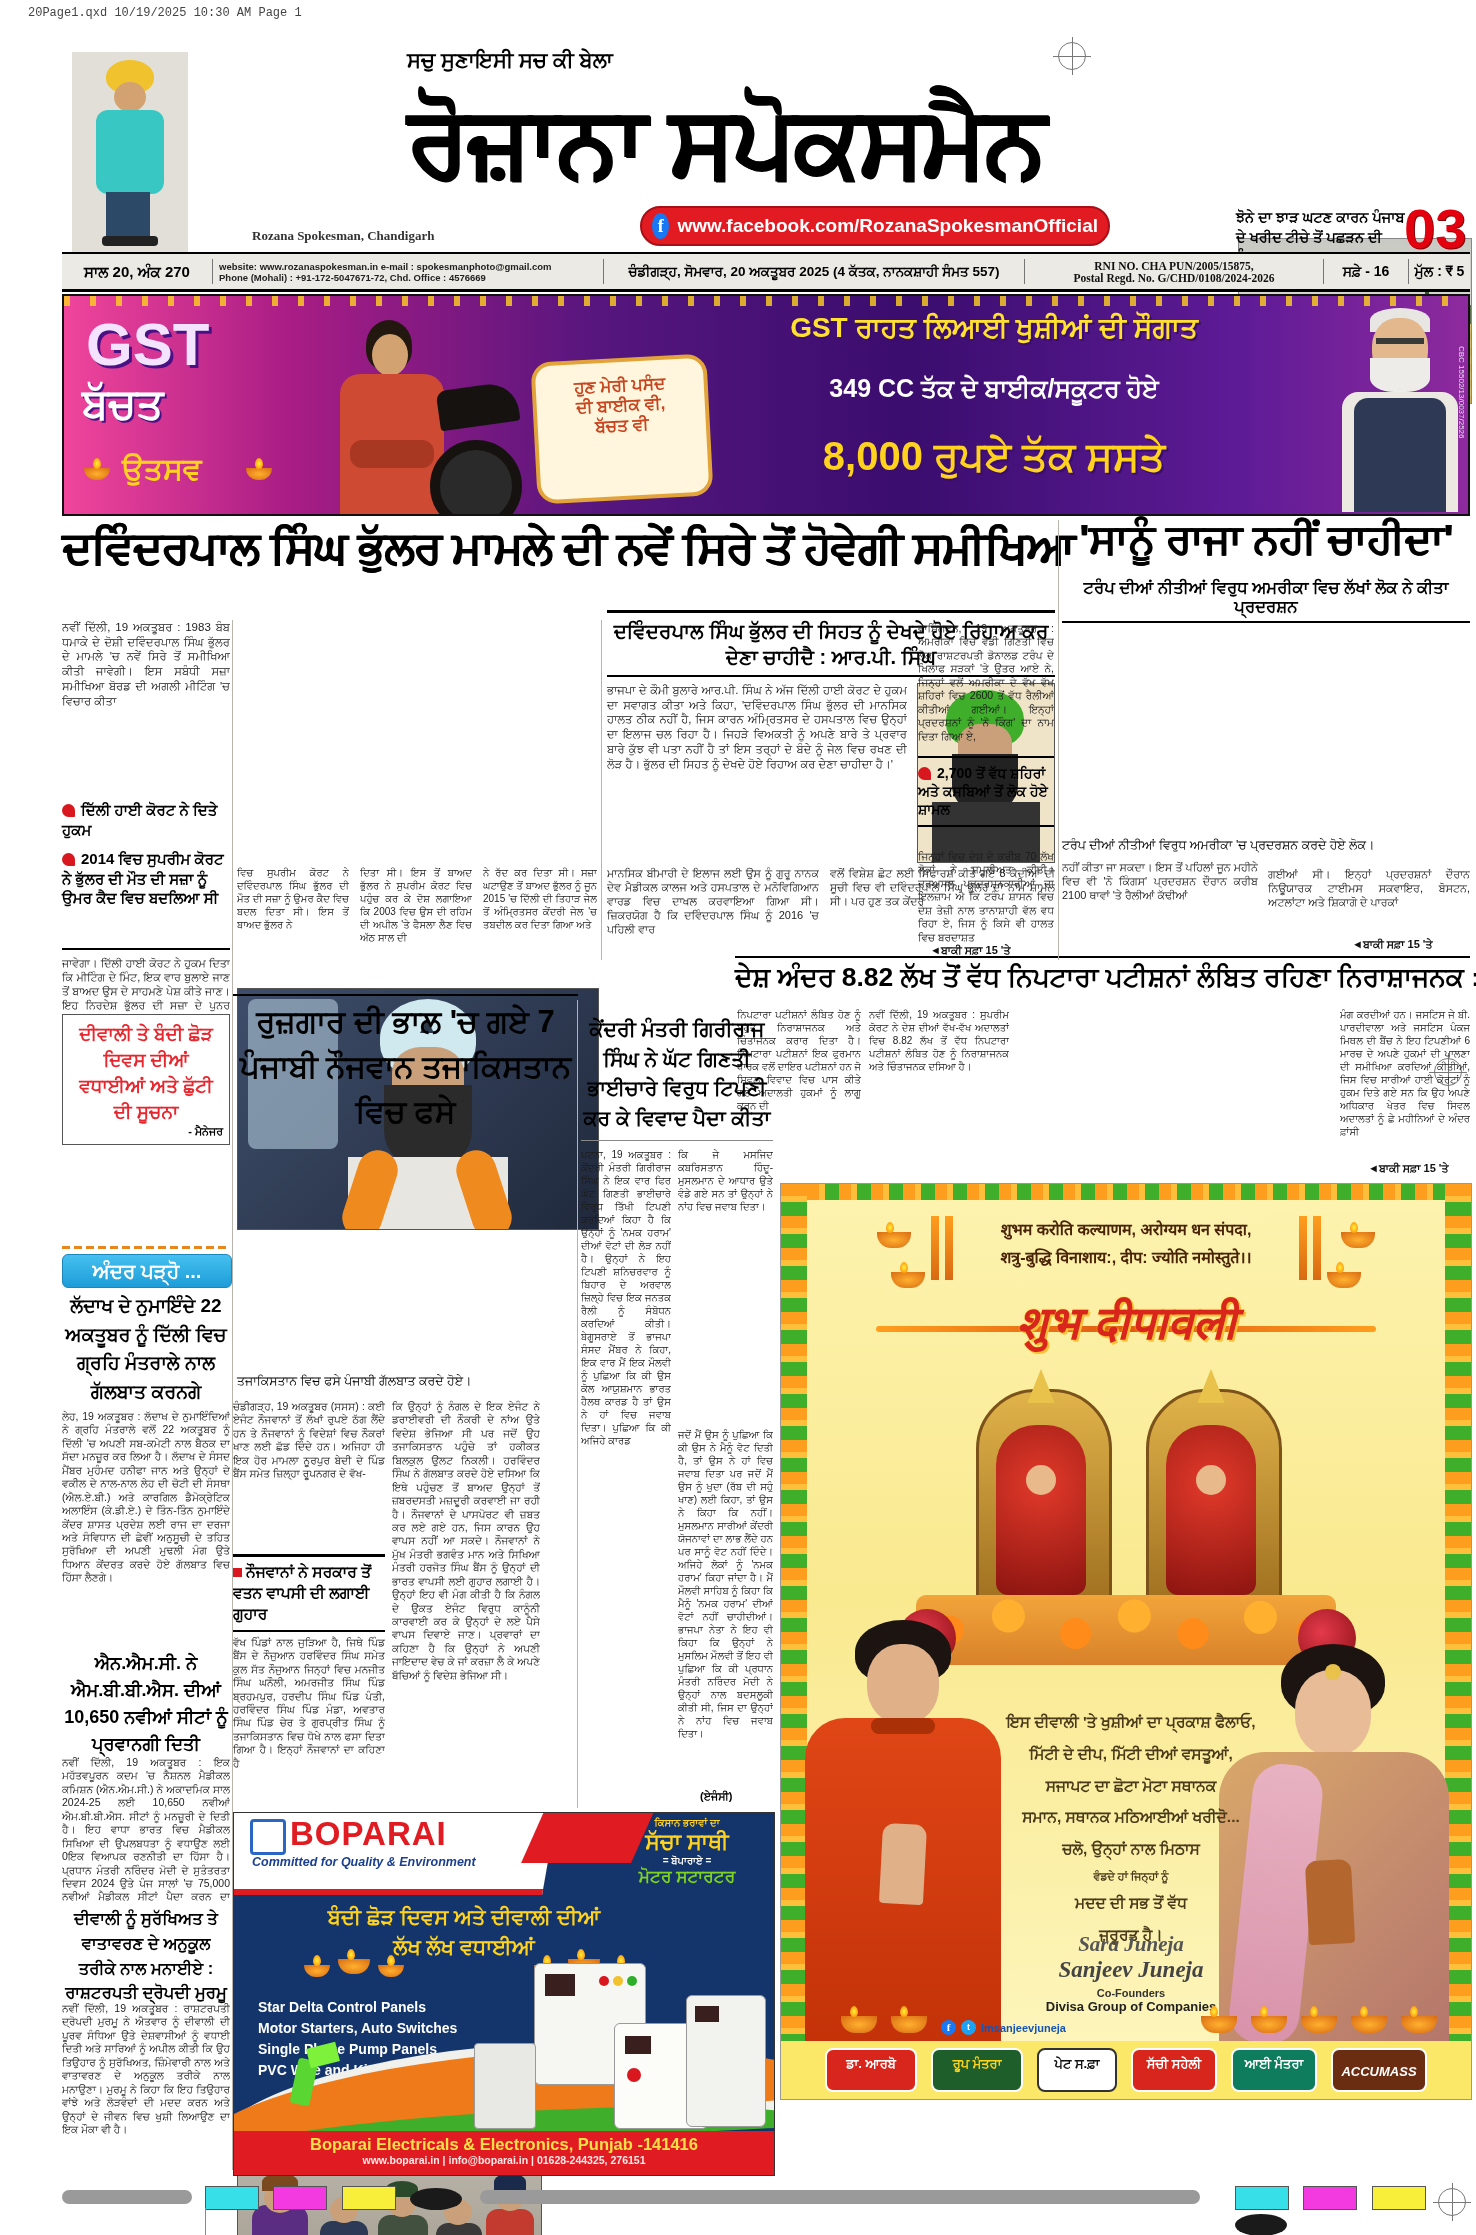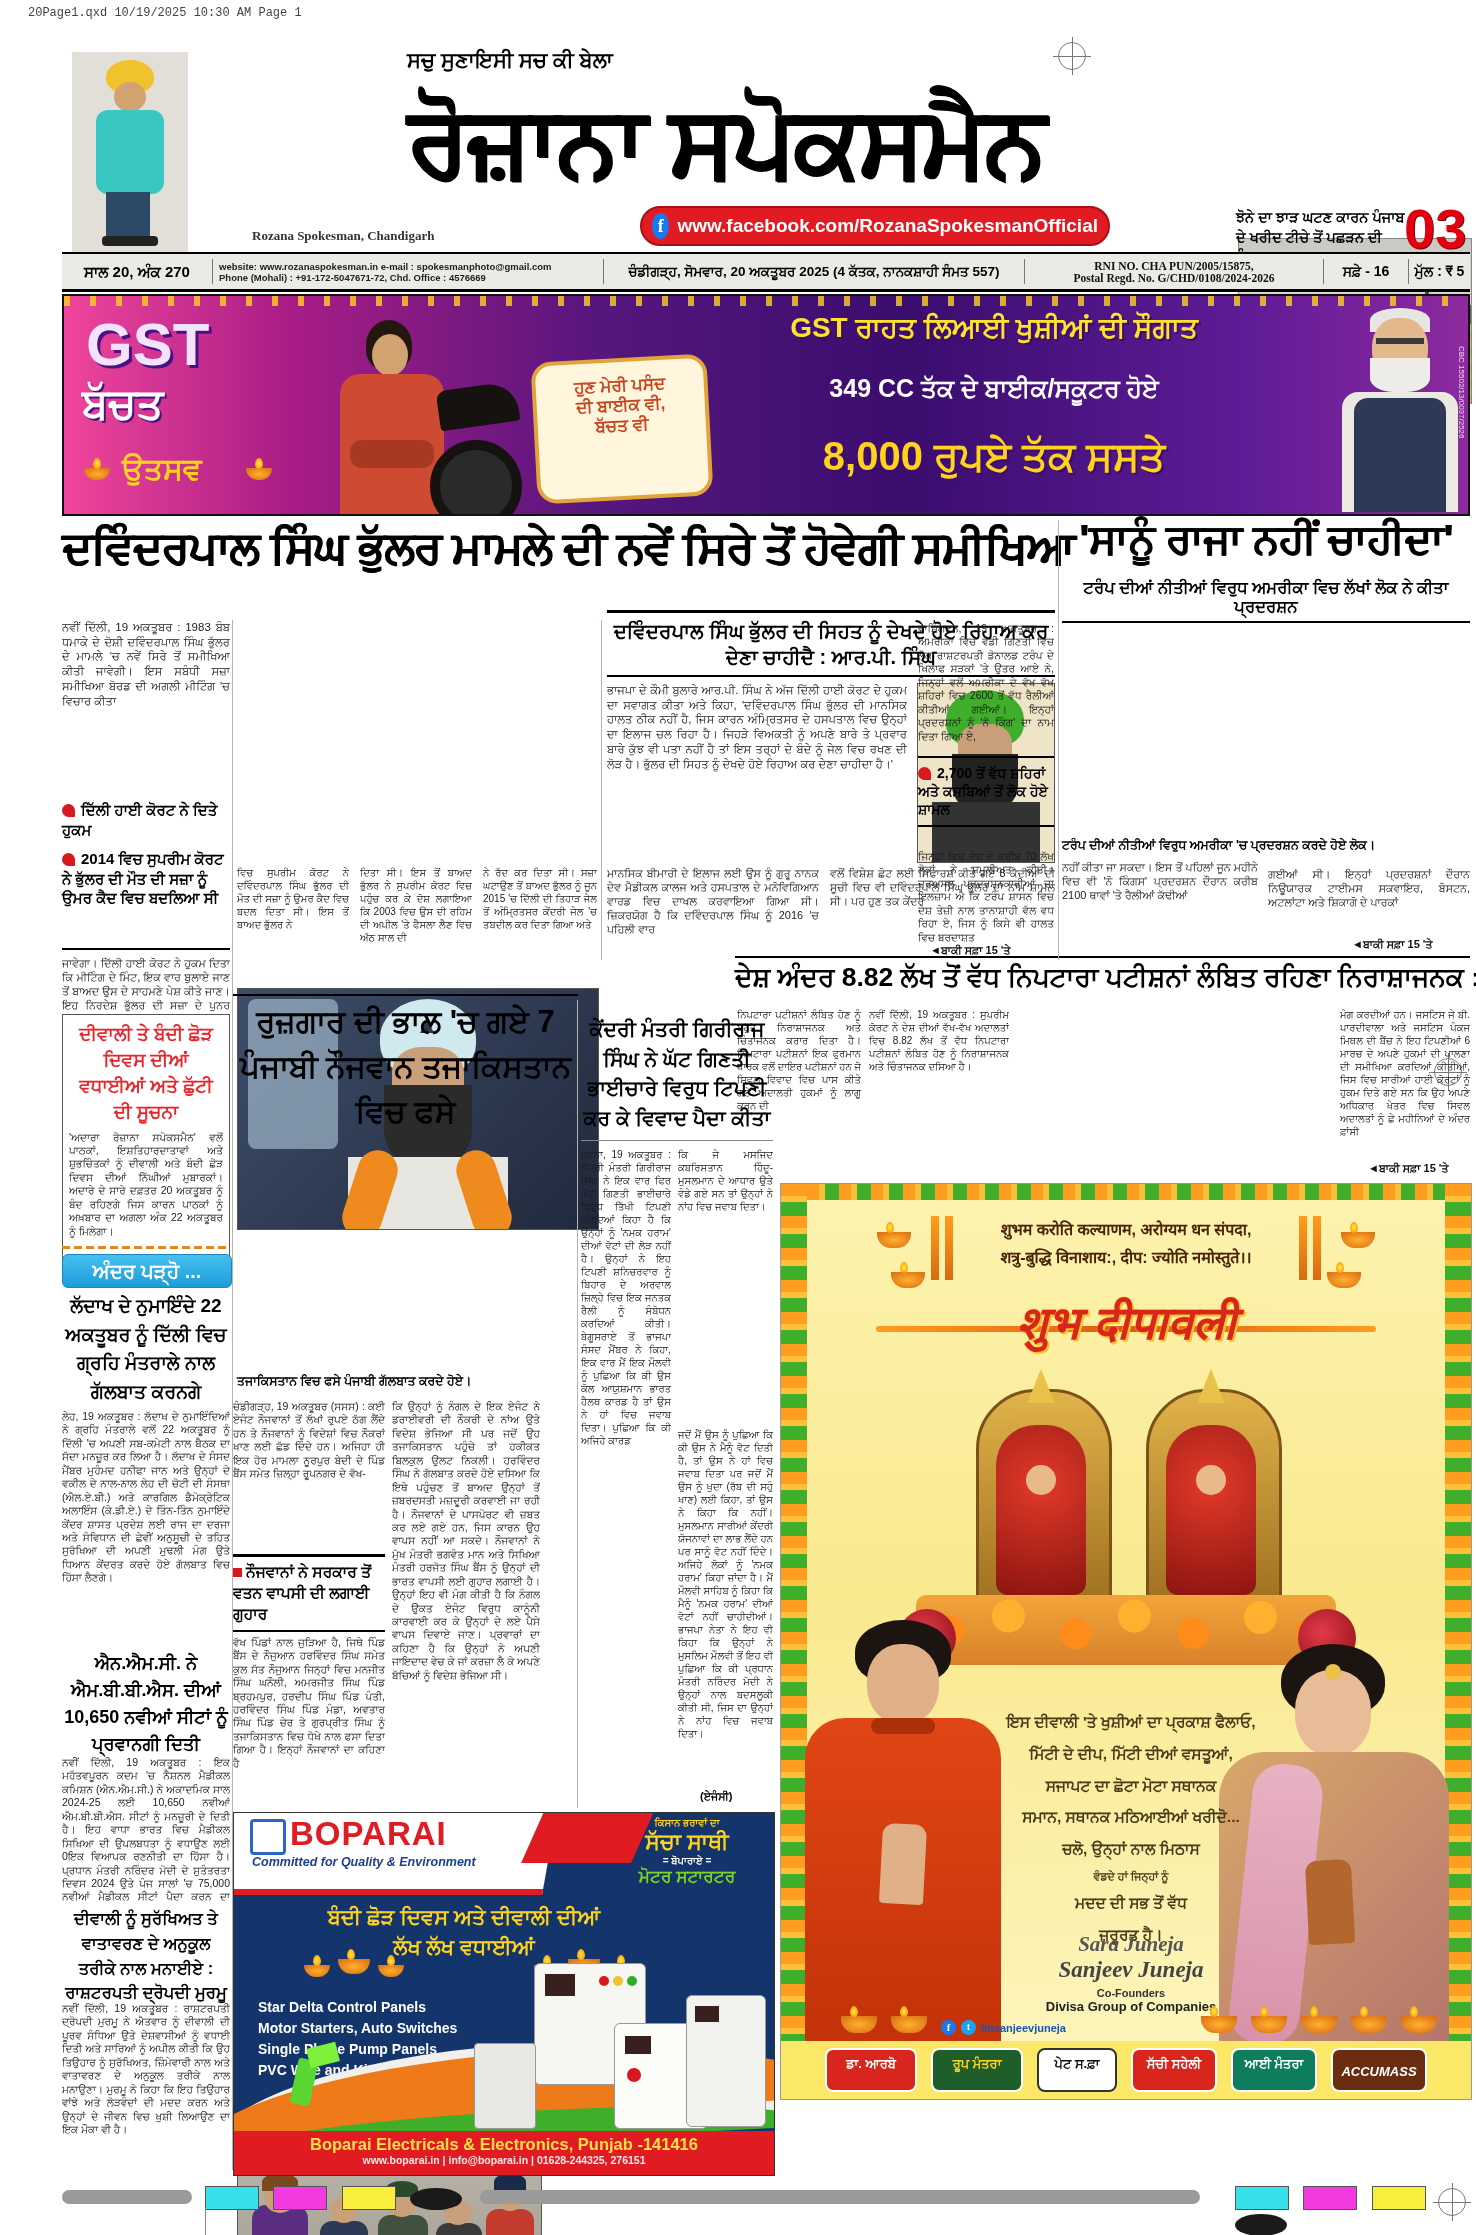--- a/index.html
+++ b/index.html
@@ -7,21 +7,21 @@
         font-family:"Liberation Sans",sans-serif;color:#111;}
   .abs{position:absolute;}
   .body{font:11px/1.28 "Liberation Sans",sans-serif;color:#1c1c1c;text-align:justify;overflow:hidden;}
   .body10{font:10px/1.3 "Liberation Sans",sans-serif;color:#1c1c1c;text-align:justify;overflow:hidden;}
   .hd{font-family:"Liberation Sans",sans-serif;font-weight:900;color:#000;}
   .ctr{text-align:center;}
   .vrule{width:1px;background:#b9b4ab;}
   .hrule{height:2px;background:#000;}
   .more{font-weight:900;font-size:11px;white-space:nowrap;}
   .qmark{display:inline-block;width:13px;height:13px;background:#d8171e;border-radius:7px 7px 1px 7px;margin-right:6px;vertical-align:middle;}
-  .caption{font-weight:700;font-size:12.5px;color:#000;}
+  .caption{font-weight:400;font-size:12.5px;color:#000;}
   .photo{border:1px solid #555;overflow:hidden;position:relative;background:#ddd;}
   .sq{width:52px;height:22px;display:inline-block;margin-right:10px;}
   .diya{position:absolute;width:26px;height:12px;background:radial-gradient(#ffb02e,#d86a12);border-radius:0 0 14px 14px;}
   .diya:before{content:"";position:absolute;left:9px;top:-10px;width:8px;height:11px;background:radial-gradient(#fff23a,#ff7a00);border-radius:50% 50% 50% 50%/60% 60% 40% 40%;}
   .regcross{width:26px;height:26px;border:1px solid #777;border-radius:50%;position:absolute;}
   .regcross:before,.regcross:after{content:"";position:absolute;background:#777;}
   .regcross:before{left:50%;top:-6px;width:1px;height:38px;}
   .regcross:after{top:50%;left:-6px;height:1px;width:38px;}
 </style>
 </head>
@@ -241,21 +241,20 @@
   <div class="abs hd ctr" style="left:581px;top:1014px;width:192px;font-size:20.5px;line-height:1.45;">ਕੇਂਦਰੀ ਮੰਤਰੀ ਗਿਰੀਰਾਜ ਸਿੰਘ ਨੇ ਘੱਟ ਗਿਣਤੀ ਭਾਈਚਾਰੇ ਵਿਰੁਧ ਟਿਪਣੀ ਕਰ ਕੇ ਵਿਵਾਦ ਪੈਦਾ ਕੀਤਾ</div>
   <div class="abs hrule" style="left:581px;top:1140px;width:192px;height:1px;background:#888;"></div>
   <div class="abs body10" style="left:581px;top:1148px;width:90px;height:656px;">ਪਟਨਾ, 19 ਅਕਤੂਬਰ : ਕੇਂਦਰੀ ਮੰਤਰੀ ਗਿਰੀਰਾਜ ਸਿੰਘ ਨੇ ਇਕ ਵਾਰ ਫਿਰ ਘੱਟ ਗਿਣਤੀ ਭਾਈਚਾਰੇ ਵਿਰੁਧ ਤਿੱਖੀ ਟਿਪਣੀ ਕਰਦਿਆਂ ਕਿਹਾ ਹੈ ਕਿ ਉਨ੍ਹਾਂ ਨੂੰ 'ਨਮਕ ਹਰਾਮ' ਦੀਆਂ ਵੋਟਾਂ ਦੀ ਲੋੜ ਨਹੀਂ ਹੈ। ਉਨ੍ਹਾਂ ਨੇ ਇਹ ਟਿਪਣੀ ਸ਼ਨਿਚਰਵਾਰ ਨੂੰ ਬਿਹਾਰ ਦੇ ਅਰਵਾਲ ਜ਼ਿਲ੍ਹੇ ਵਿਚ ਇਕ ਜਨਤਕ ਰੈਲੀ ਨੂੰ ਸੰਬੋਧਨ ਕਰਦਿਆਂ ਕੀਤੀ। ਬੇਗੂਸਰਾਏ ਤੋਂ ਭਾਜਪਾ ਸੰਸਦ ਮੈਂਬਰ ਨੇ ਕਿਹਾ, ਇਕ ਵਾਰ ਮੈਂ ਇਕ ਮੌਲਵੀ ਨੂੰ ਪੁਛਿਆ ਕਿ ਕੀ ਉਸ ਕੋਲ ਆਯੁਸ਼ਮਾਨ ਭਾਰਤ ਹੈਲਥ ਕਾਰਡ ਹੈ ਤਾਂ ਉਸ ਨੇ ਹਾਂ ਵਿਚ ਜਵਾਬ ਦਿਤਾ। ਪੁਛਿਆ ਕਿ ਕੀ ਅਜਿਹੇ ਕਾਰਡ</div>
   <div class="abs body10" style="left:678px;top:1148px;width:95px;height:100px;">ਕਿ ਜੇ ਮਸਜਿਦ ਕਬਰਿਸਤਾਨ ਹਿੰਦੂ-ਮੁਸਲਮਾਨ ਦੇ ਆਧਾਰ ਉਤੇ ਵੰਡੇ ਗਏ ਸਨ ਤਾਂ ਉਨ੍ਹਾਂ ਨੇ ਨਾਂਹ ਵਿਚ ਜਵਾਬ ਦਿਤਾ।</div>
 
   <div class="abs body10" style="left:678px;top:1428px;width:95px;height:360px;">ਜਦੋਂ ਮੈਂ ਉਸ ਨੂੰ ਪੁਛਿਆ ਕਿ ਕੀ ਉਸ ਨੇ ਮੈਨੂੰ ਵੋਟ ਦਿਤੀ ਹੈ, ਤਾਂ ਉਸ ਨੇ ਹਾਂ ਵਿਚ ਜਵਾਬ ਦਿਤਾ ਪਰ ਜਦੋਂ ਮੈਂ ਉਸ ਨੂੰ ਖੁਦਾ (ਰੱਬ ਦੀ ਸਹੁੰ ਖਾਣ) ਲਈ ਕਿਹਾ, ਤਾਂ ਉਸ ਨੇ ਕਿਹਾ ਕਿ ਨਹੀਂ। ਮੁਸਲਮਾਨ ਸਾਰੀਆਂ ਕੇਂਦਰੀ ਯੋਜਨਾਵਾਂ ਦਾ ਲਾਭ ਲੈਂਦੇ ਹਨ ਪਰ ਸਾਨੂੰ ਵੋਟ ਨਹੀਂ ਦਿੰਦੇ। ਅਜਿਹੇ ਲੋਕਾਂ ਨੂੰ 'ਨਮਕ ਹਰਾਮ' ਕਿਹਾ ਜਾਂਦਾ ਹੈ। ਮੈਂ ਮੌਲਵੀ ਸਾਹਿਬ ਨੂੰ ਕਿਹਾ ਕਿ ਮੈਨੂੰ 'ਨਮਕ ਹਰਾਮ' ਦੀਆਂ ਵੋਟਾਂ ਨਹੀਂ ਚਾਹੀਦੀਆਂ। ਭਾਜਪਾ ਨੇਤਾ ਨੇ ਇਹ ਵੀ ਕਿਹਾ ਕਿ ਉਨ੍ਹਾਂ ਨੇ ਮੁਸਲਿਮ ਮੌਲਵੀ ਤੋਂ ਇਹ ਵੀ ਪੁਛਿਆ ਕਿ ਕੀ ਪ੍ਰਧਾਨ ਮੰਤਰੀ ਨਰਿੰਦਰ ਮੋਦੀ ਨੇ ਉਨ੍ਹਾਂ ਨਾਲ ਬਦਸਲੂਕੀ ਕੀਤੀ ਸੀ, ਜਿਸ ਦਾ ਉਨ੍ਹਾਂ ਨੇ ਨਾਂਹ ਵਿਚ ਜਵਾਬ ਦਿਤਾ।</div>
   <div class="abs hd" style="left:700px;top:1790px;font-size:11px;">(ਏਜੰਸੀ)</div>
 
   <div class="abs" style="left:62px;top:1014px;width:168px;border:1px solid #555;padding:6px;box-sizing:border-box;">
     <div class="hd ctr" style="font-size:18.5px;line-height:1.4;color:#e8262d;">ਦੀਵਾਲੀ ਤੇ ਬੰਦੀ ਛੋੜ ਦਿਵਸ ਦੀਆਂ ਵਧਾਈਆਂ ਅਤੇ ਛੁੱਟੀ ਦੀ ਸੂਚਨਾ</div>
-    <div class="body" style="margin-top:6px;height:128px;font-size:10.5px;">'ਅਦਾਰਾ ਰੋਜ਼ਾਨਾ ਸਪੋਕਸਮੈਨ' ਵਲੋਂ ਪਾਠਕਾਂ, ਇਸ਼ਤਿਹਾਰਦਾਤਾਵਾਂ ਅਤੇ ਸ਼ੁਭਚਿੰਤਕਾਂ ਨੂੰ ਦੀਵਾਲੀ ਅਤੇ ਬੰਦੀ ਛੋੜ ਦਿਵਸ ਦੀਆਂ ਨਿੱਘੀਆਂ ਮੁਬਾਰਕਾਂ। ਅਦਾਰੇ ਦੇ ਸਾਰੇ ਦਫ਼ਤਰ 20 ਅਕਤੂਬਰ ਨੂੰ ਬੰਦ ਰਹਿਣਗੇ ਜਿਸ ਕਾਰਨ ਪਾਠਕਾਂ ਨੂੰ ਅਖ਼ਬਾਰ ਦਾ ਅਗਲਾ ਅੰਕ 22 ਅਕਤੂਬਰ ਨੂੰ ਮਿਲੇਗਾ।</div>
     <div class="hd" style="text-align:right;font-size:11px;">- ਮੈਨੇਜਰ</div>
   </div>
   <div class="abs" style="left:62px;top:1246px;width:168px;height:3px;background:repeating-linear-gradient(90deg,#e8861e 0 8px,transparent 8px 12px);"></div>
 
   <div class="abs hd ctr" style="left:62px;top:1254px;width:168px;height:32px;line-height:32px;font-size:20px;color:#fff;background:linear-gradient(#45c0ef,#1d9cd8);border:1px solid #1b86c0;border-radius:6px;">ਅੰਦਰ ਪੜ੍ਹੋ ...</div>
 
   <div class="abs hd ctr" style="left:62px;top:1292px;width:168px;font-size:19px;line-height:1.5;">ਲੱਦਾਖ ਦੇ ਨੁਮਾਇੰਦੇ 22 ਅਕਤੂਬਰ ਨੂੰ ਦਿੱਲੀ ਵਿਚ ਗ੍ਰਹਿ ਮੰਤਰਾਲੇ ਨਾਲ ਗੱਲਬਾਤ ਕਰਨਗੇ</div>
   <div class="abs body" style="left:62px;top:1410px;width:168px;height:234px;font-size:10.5px;">ਲੇਹ, 19 ਅਕਤੂਬਰ : ਲੱਦਾਖ ਦੇ ਨੁਮਾਇੰਦਿਆਂ ਨੇ ਗ੍ਰਹਿ ਮੰਤਰਾਲੇ ਵਲੋਂ 22 ਅਕਤੂਬਰ ਨੂੰ ਦਿੱਲੀ 'ਚ ਅਪਣੀ ਸਬ-ਕਮੇਟੀ ਨਾਲ ਬੈਠਕ ਦਾ ਸੱਦਾ ਮਨਜ਼ੂਰ ਕਰ ਲਿਆ ਹੈ। ਲੱਦਾਖ ਦੇ ਸੰਸਦ ਮੈਂਬਰ ਮੁਹੰਮਦ ਹਨੀਫਾ ਜਾਨ ਅਤੇ ਉਨ੍ਹਾਂ ਦੇ ਵਕੀਲ ਦੇ ਨਾਲ-ਨਾਲ ਲੇਹ ਦੀ ਚੋਟੀ ਦੀ ਸੰਸਥਾ (ਐਲ.ਏ.ਬੀ.) ਅਤੇ ਕਾਰਗਿਲ ਡੈਮੋਕ੍ਰੇਟਿਕ ਅਲਾਇੰਸ (ਕੇ.ਡੀ.ਏ.) ਦੇ ਤਿੰਨ-ਤਿੰਨ ਨੁਮਾਇੰਦੇ ਕੇਂਦਰ ਸ਼ਾਸਤ ਪ੍ਰਦੇਸ਼ ਲਈ ਰਾਜ ਦਾ ਦਰਜਾ ਅਤੇ ਸੰਵਿਧਾਨ ਦੀ ਛੇਵੀਂ ਅਨੁਸੂਚੀ ਦੇ ਤਹਿਤ ਸੁਰੱਖਿਆ ਦੀ ਅਪਣੀ ਮੁਢਲੀ ਮੰਗ ਉਤੇ ਧਿਆਨ ਕੇਂਦਰਤ ਕਰਦੇ ਹੋਏ ਗੱਲਬਾਤ ਵਿਚ ਹਿੱਸਾ ਲੈਣਗੇ।</div>
 
   <div class="abs hd ctr" style="left:62px;top:1650px;width:168px;font-size:18px;line-height:1.5;">ਐਨ.ਐਮ.ਸੀ. ਨੇ ਐਮ.ਬੀ.ਬੀ.ਐਸ. ਦੀਆਂ 10,650 ਨਵੀਆਂ ਸੀਟਾਂ ਨੂੰ ਪ੍ਰਵਾਨਗੀ ਦਿਤੀ</div>

